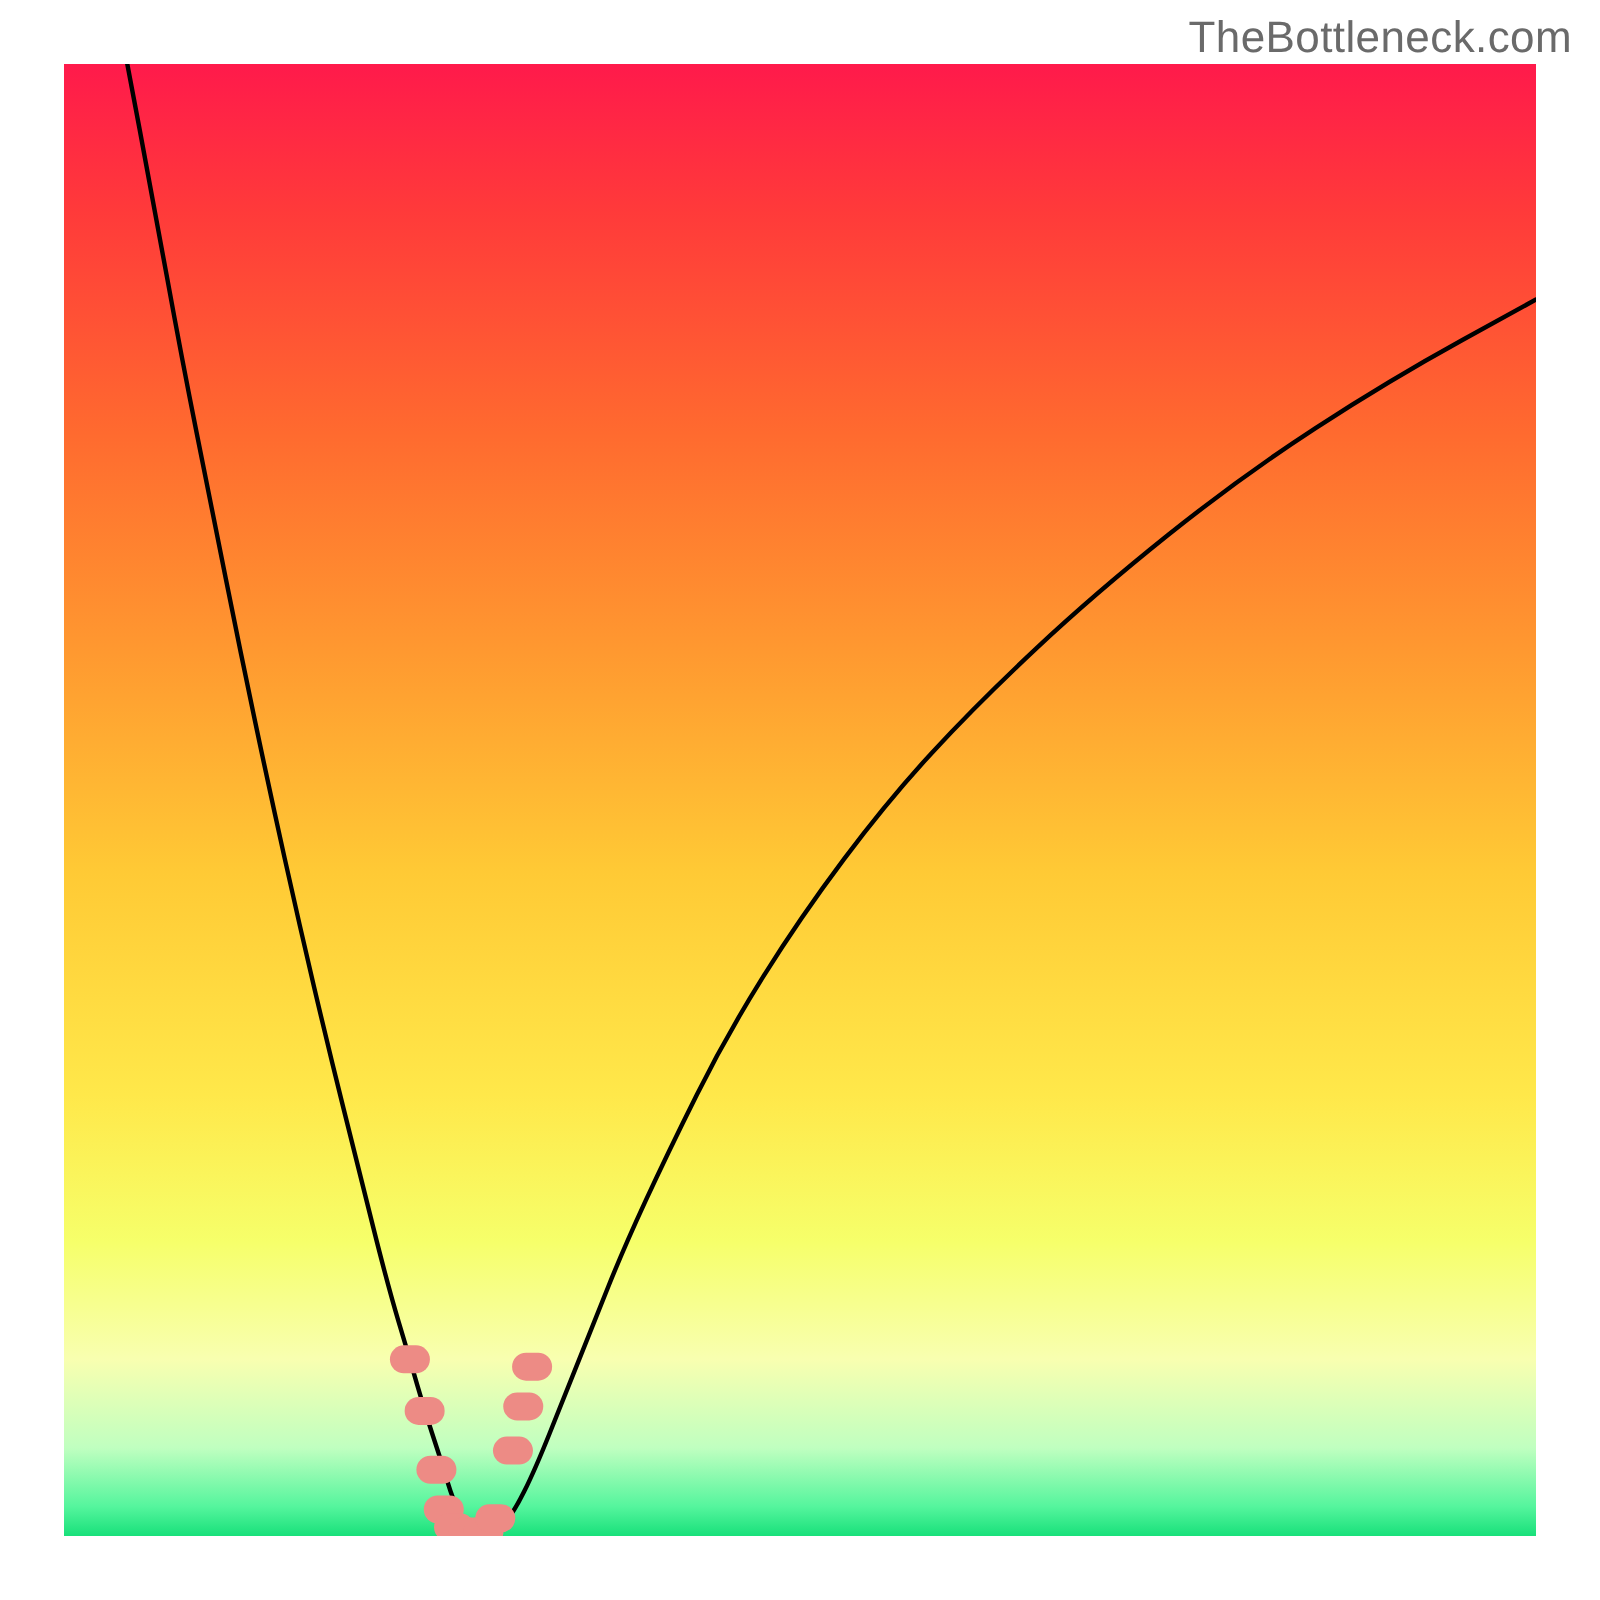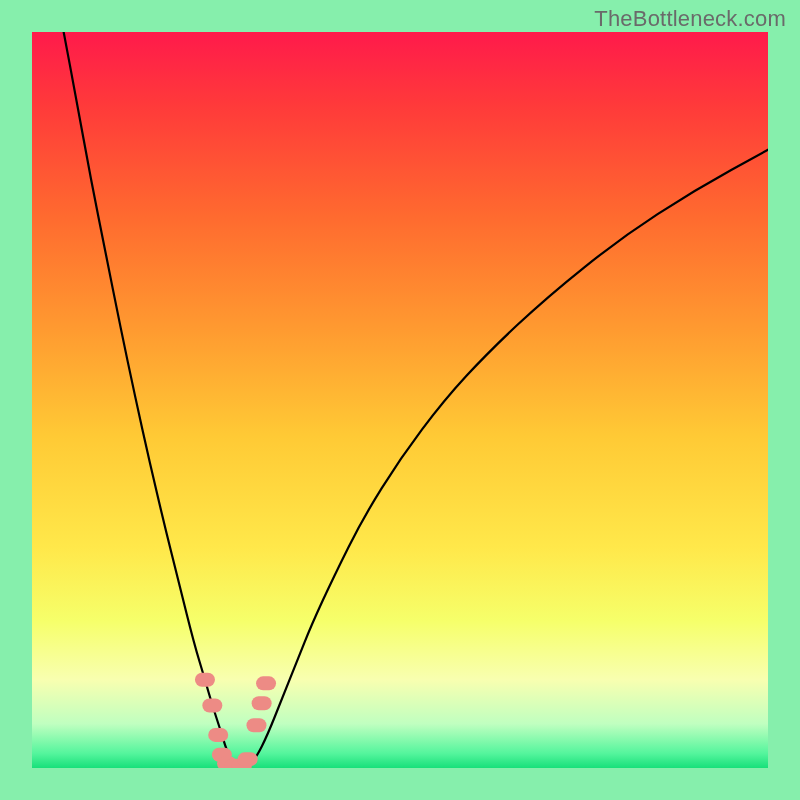--- a/index.html
+++ b/index.html
@@ -10,21 +10,21 @@
     background: #000;
     overflow: hidden;
     font-family: Arial, Helvetica, sans-serif;
   }
   .frame {
     position: absolute;
     top: 0;
     left: 0;
     width: 800px;
     height: 800px;
-    background: #86efac;
+    background: #ffffff;
   }
   .plot {
     position: absolute;
     top: 32px;
     left: 32px;
     width: 736px;
     height: 736px;
     overflow: hidden;
   }
   .watermark {

